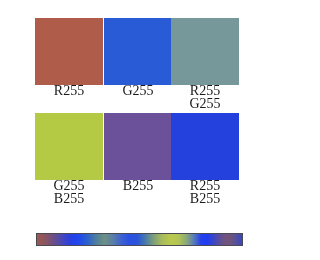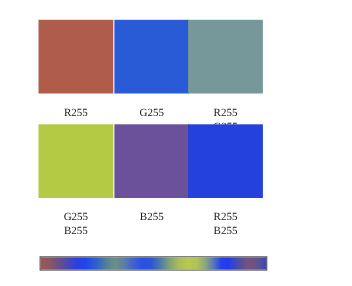--- a/index.html
+++ b/index.html
@@ -34,24 +34,24 @@
   }
   .cell .chip {
     width: 68px;
     height: 67px;
     display: block;
   }
   .cell .caption {
     display: block;
     width: 68px;
     text-align: center;
-    font-size: 10px;
+    font-size: 14px;
     line-height: 12.5px;
     color: #1a1a1a;
-    padding-top: 12px;
+    padding-top: 0;
     letter-spacing: 0px;
     white-space: pre-line;
   }
   
   .col0 { left: 35px; }
   .col1 { left: 104px; }
   .col2 { left: 171px; }
   
   .row0 { top: 18px; }
   .row1 { top: 113px; }

